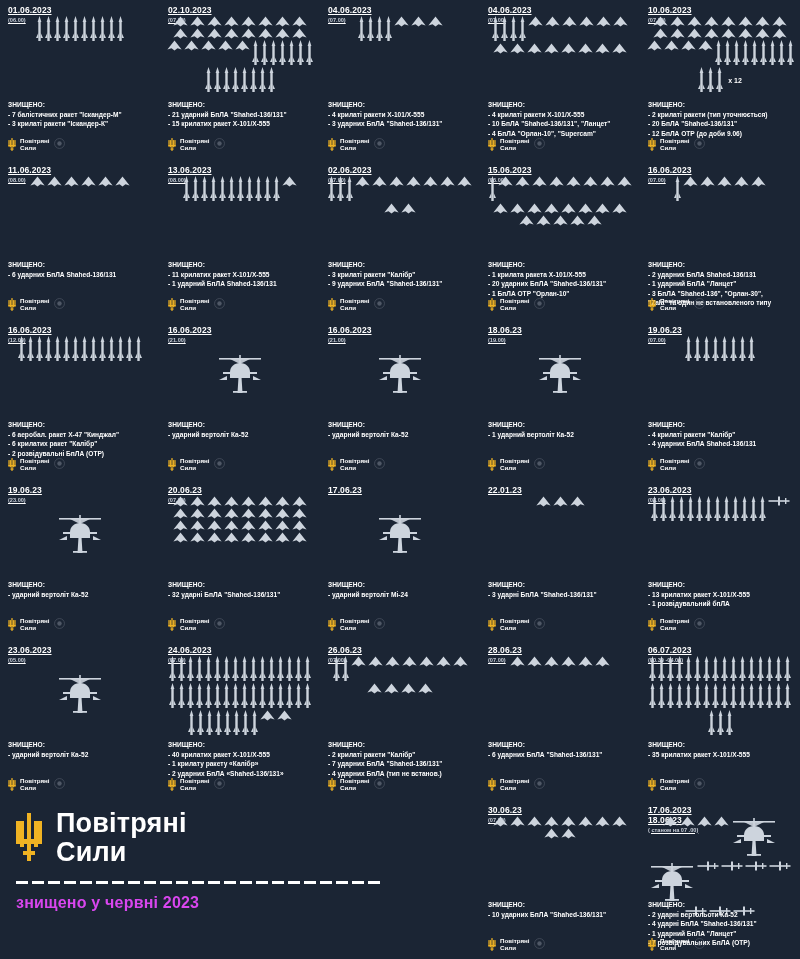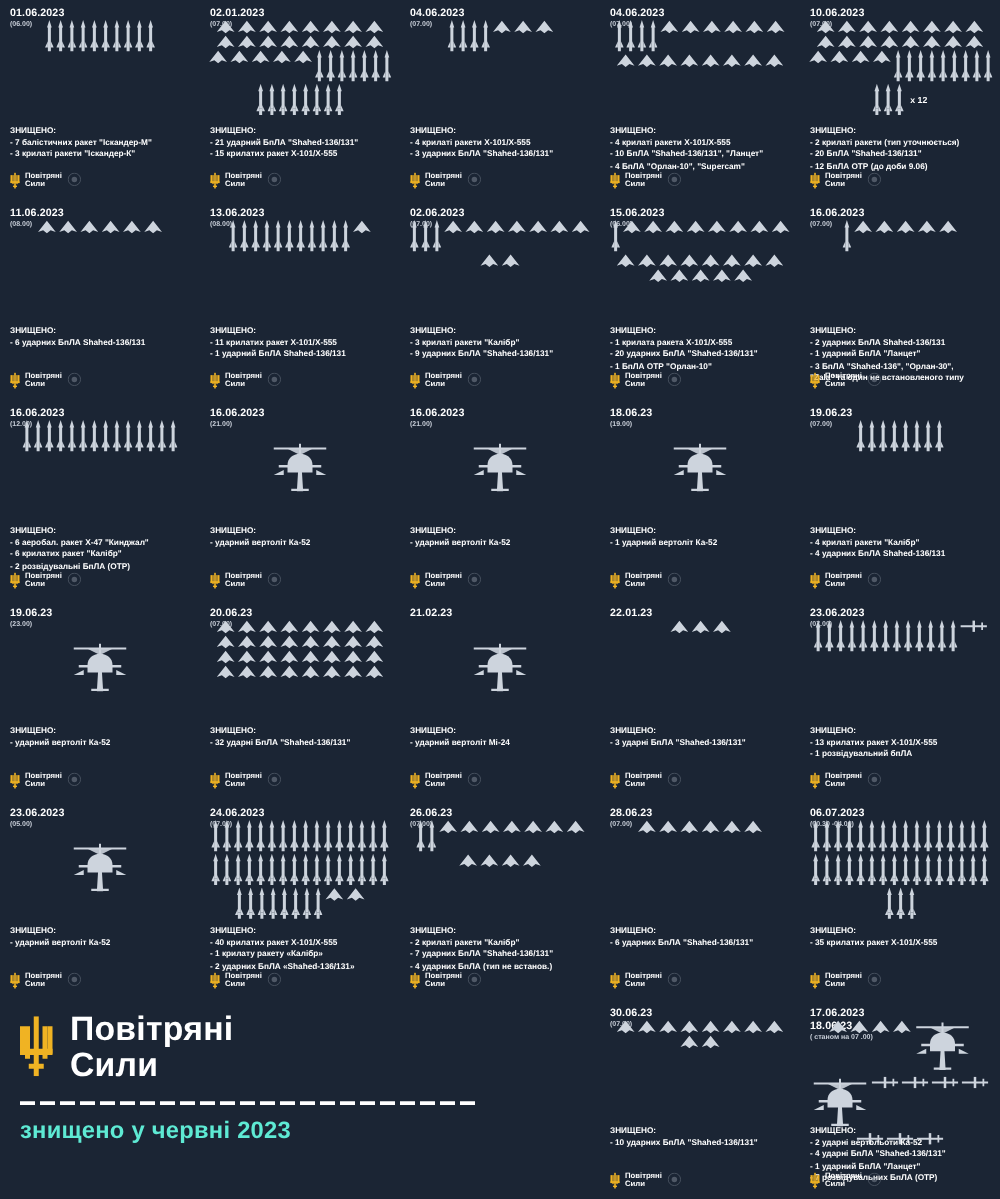--- a/index.html
+++ b/index.html
@@ -3,21 +3,21 @@
 <meta charset="utf-8">
 <style>
   html,body{margin:0;padding:0;}
   body{
     width:800px;height:959px;
     background:#1b2534;
     font-family:"Liberation Sans", sans-serif;
     color:#ffffff;
     overflow:hidden;
   }
-  .sheet{position:relative;width:800px;height:714px;}
+  .sheet{position:relative;width:800px;height:714px;text-decoration:underline;}
   .grid{
     display:grid;
     grid-template-columns:repeat(5,160px);
     grid-auto-rows:160px;
   }
   .cell{
     position:relative;
     box-sizing:border-box;
     padding:6px 8px 4px 8px;
     overflow:hidden;
@@ -101,23 +101,23 @@
     font-weight:bold;
     letter-spacing:.2px;
   }
   .dashes{
     margin:14px 0 10px 2px;
     display:flex;gap:4px;
   }
   .dash{width:12px;height:3px;background:#ffffff;}
   .banner h2{
     margin:0 0 18px 2px;
-    font-size:19px;
+    font-size:16px;
     font-weight:bold;
-    color:#5eead4;
+    color:#d946ef;
     letter-spacing:.2px;
   }
   .mult{
     font-size:7px;
     font-weight:bold;
     color:#ffffff;
     align-self:center;
     margin-left:3px;
   }
 </style>
@@ -242,21 +242,21 @@
             </g>
           </svg>
           <div class="txt"><span>Повітряні</span><br><span>Сили</span></div>
           <svg class="seal" viewBox="0 0 20 20">
             <circle cx="10" cy="10" r="9" fill="none" stroke="#8e96a3" stroke-width="1.2"></circle>
             <circle cx="10" cy="10" r="4" fill="#8e96a3"></circle>
           </svg>
         </div>
       </div>
       <div class="cell">
-        <div class="date">02.01.2023</div>
+        <div class="date">02.10.2023</div>
         <div class="time">(07.00)</div>
         <div class="icons">
           <svg class="glyph" width="15" height="11" viewBox="0 0 15 11">
             <g fill="#cdd4dd">
               <path d="M7.5 0.5 L14.6 9.6 L10.5 8.2 L7.5 10.6 L4.5 8.2 L0.4 9.6 Z"></path>
             </g>
           </svg>
           <svg class="glyph" width="15" height="11" viewBox="0 0 15 11">
             <g fill="#cdd4dd">
               <path d="M7.5 0.5 L14.6 9.6 L10.5 8.2 L7.5 10.6 L4.5 8.2 L0.4 9.6 Z"></path>
@@ -2108,21 +2108,21 @@
             </g>
           </svg>
           <div class="txt"><span>Повітряні</span><br><span>Сили</span></div>
           <svg class="seal" viewBox="0 0 20 20">
             <circle cx="10" cy="10" r="9" fill="none" stroke="#8e96a3" stroke-width="1.2"></circle>
             <circle cx="10" cy="10" r="4" fill="#8e96a3"></circle>
           </svg>
         </div>
       </div>
       <div class="cell">
-        <div class="date">21.02.23</div>
+        <div class="date">17.06.23</div>
         <div class="icons center">
           <svg class="glyph" width="46" height="44" viewBox="0 0 46 44">
             <g fill="#cdd4dd">
               <rect x="2" y="5" width="42" height="1.6"></rect>
               <rect x="22.2" y="2" width="1.6" height="9"></rect>
               <path d="M13 6 L33 6 L23 11 Z" opacity="0.9"></path>
               <path d="M23 10 C17 10 13 14 13 19 L13 25 L33 25 L33 19 C33 14 29 10 23 10 Z"></path>
               <path d="M6 19 L40 19 L40 21 L6 21 Z"></path>
               <path d="M21.5 24 L24.5 24 L25.5 40 L20.5 40 Z"></path>
               <rect x="16" y="38" width="14" height="1.8"></rect>

